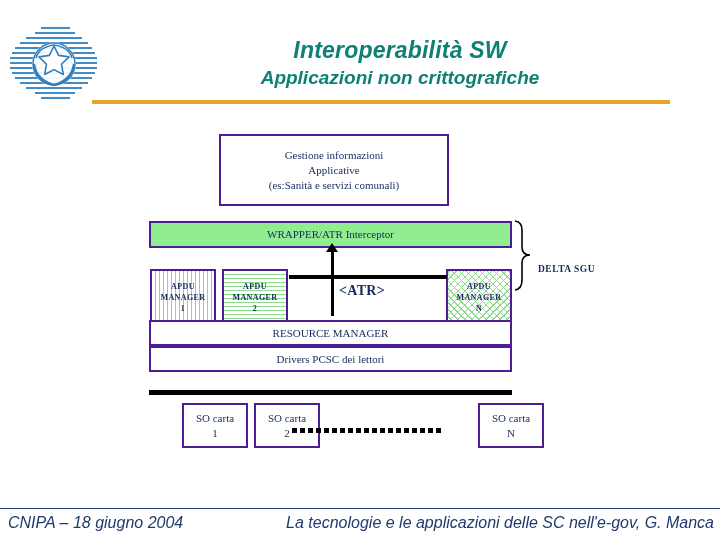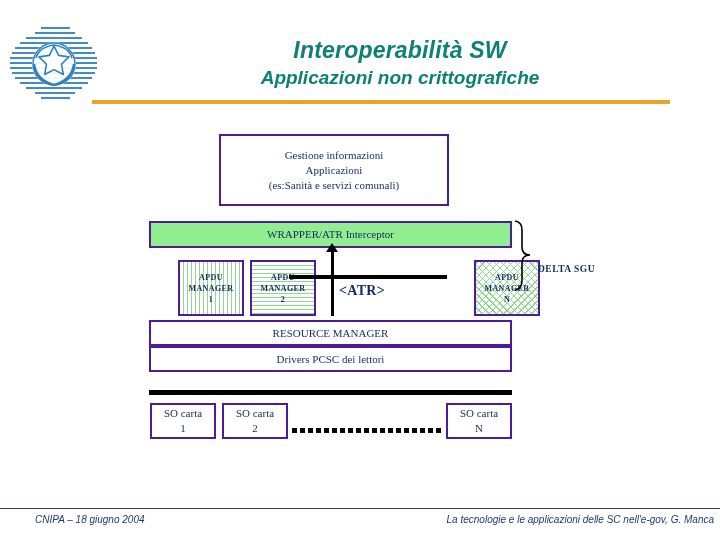--- a/index.html
+++ b/index.html
@@ -81,26 +81,25 @@
   #gestione-box .ln { line-height: 15px; }
 
   #wrapper-box {
     left: 149px; top: 221px;
     width: 363px; height: 27px;
     background: #90ee90;
     font-size: 11px;
   }
 
   .apdu-box {
-    top: 260px;
+    top: 269px;
     width: 66px; height: 56px;
     font-size: 8px;
     font-weight: bold;
     letter-spacing: 0.4px;
-    margin-left: 28px;
   }
   .apdu-box .ln { line-height: 11px; }
 
   #apdu-1 {
     left: 150px;
     
     background-image: repeating-linear-gradient(
         to right,
         #ffffff 0px, #ffffff 3px,
         #8fd98f 3px, #8fd98f 4px);
@@ -139,22 +138,23 @@
 
   .thick-line {
     position: absolute;
     left: 149px; top: 390px;
     width: 363px; height: 5px;
     background: #000000;
   }
 
   .so-box {
     top: 403px;
-    width: 66px; height: 36px;
-    font-size: 11px;
+    width: 66px; height: 45px;
+    font-size: 11px;
+    margin-left: 32px;
   }
   .so-box .ln { line-height: 15px; }
   #so-1 { left: 150px; }
   #so-2 { left: 222px; }
   #so-n { left: 446px; }
 
   .dotted-link {
     position: absolute;
     left: 292px; top: 428px;
     width: 150px; height: 5px;
@@ -214,24 +214,23 @@
     position: absolute;
     left: 0; top: 508px;
     width: 720px; height: 1px;
     background: #2a3f7a;
   }
   .footer-left, .footer-right {
     position: absolute;
     top: 514px;
     font-family: "Liberation Sans", sans-serif;
     font-style: italic;
-    font-size: 10px;
+    font-size: 16px;
     color: #1f3a6e;
     white-space: nowrap;
-    margin-left: 27px;
   }
   .footer-left { left: 8px; }
   .footer-right { right: 6px; }
 </style>
 </head>
 <body>
 
 <div class="slide">
 
   <div class="emblem">
@@ -264,21 +263,21 @@
   </div>
 
   <div class="title-block">
     <div class="title-main">Interoperabilità SW</div>
     <div class="title-sub">Applicazioni non crittografiche</div>
   </div>
   <div class="rule"></div>
 
   <div class="box" id="gestione-box">
     <span class="ln">Gestione informazioni</span>
-    <span class="ln">Applicazioni</span>
+    <span class="ln">Applicative</span>
     <span class="ln">(es:Sanità e servizi comunali)</span>
   </div>
 
   <div class="box" id="wrapper-box">
     <span class="ln">WRAPPER/ATR Interceptor</span>
   </div>
 
   <div class="box apdu-box" id="apdu-1">
     <span class="ln">APDU</span>
     <span class="ln">MANAGER</span>

